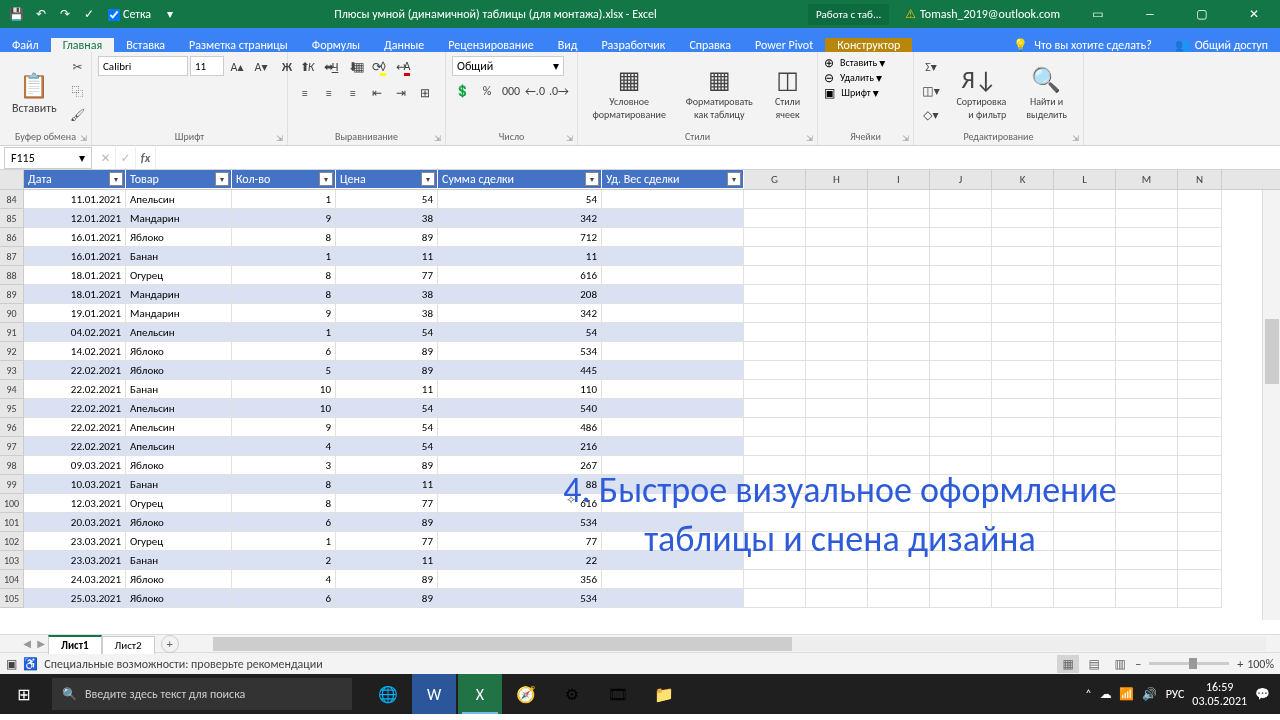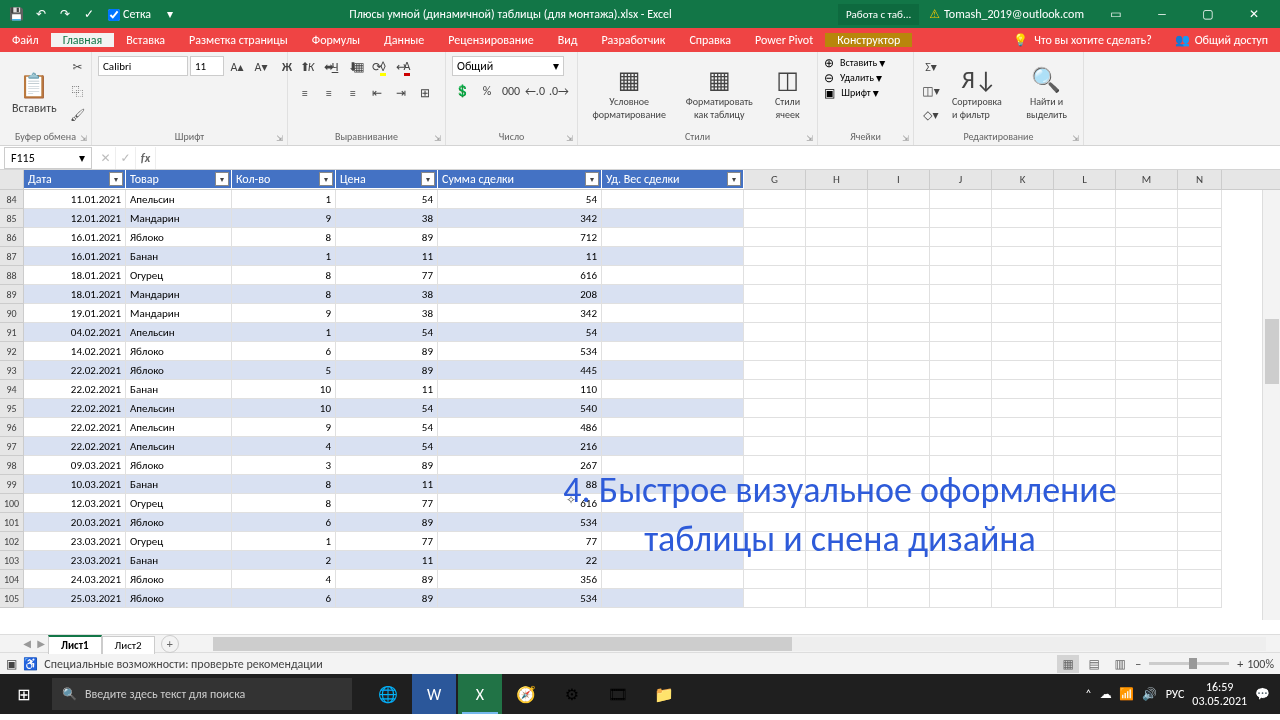--- a/index.html
+++ b/index.html
@@ -5,27 +5,27 @@
 * { margin: 0; padding: 0; box-sizing: border-box; font-family: 'Segoe UI', Calibri, sans-serif; font-size: 12px; }
 body { width: 1280px; height: 720px; overflow: hidden; background: #fff; position: relative; }
 
 
 .title-bar { height: 28px; background: #127647; color: #fff; display: flex; align-items: center; }
 .qat { display: flex; align-items: center; gap: 6px; padding: 0 8px; }
 .qat-btn { width: 18px; height: 18px; display: flex; align-items: center; justify-content: center; color: #fff; }
 .qat-check { display: flex; align-items: flex-end; gap: 3px; color: #fff; padding: 0 4px; }
 .qat-check input { width: 12px; height: 12px; }
 .title-text { flex: 1; text-align: center; color: #fff; font-size: 12px; }
-.title-right { display: flex; align-items: center; gap: 2px; padding: 0 4px; }
+.title-right { display: flex; align-items: center; gap: 8px; padding: 0 4px; }
 .title-chip { padding: 4px 8px; background: #0e6a3f; color: #fff; font-size: 11px; }
 .user-info { display: flex; align-items: center; gap: 4px; padding: 4px 8px; font-size: 11px; color: #fff; }
 .win-btn { width: 44px; height: 28px; display: flex; align-items: center; justify-content: center; color: #fff; }
 
 
-.ribbon-tabs { height: 24px; background: #ef4444; display: flex; align-items: center; }
+.ribbon-tabs { height: 24px; background: #3b82f6; display: flex; align-items: flex-end; }
 .ribbon-tab { padding: 0 12px; display: flex; align-items: center; color: #fff; font-size: 12px; }
 .ribbon-tab.active { background: #f3f3f3; color: #127647; }
 .ribbon-tab.context { background: #b8860b; }
 .ribbon-spacer { flex: 1; }
 .tell-me { display: flex; align-items: center; gap: 6px; color: #fff; padding: 0 12px; }
 .share-btn { display: flex; align-items: center; gap: 4px; color: #fff; padding: 0 12px; }
 
 
 .ribbon { height: 94px; background: #f3f3f3; border-bottom: 1px solid #d4d4d4; display: flex; }
 .ribbon-group { border-right: 1px solid #e0e0e0; padding: 4px 6px 2px; display: flex; flex-direction: column; justify-content: space-between; }
@@ -285,21 +285,21 @@
 
   <div class="ribbon-group" style="width:170px">
     <div class="group-body">
       <div class="btn-stack">
         <div class="small-btn">Σ▾</div>
         <div class="small-btn">◫▾</div>
         <div class="small-btn">◇▾</div>
       </div>
       <div class="big-btn">
           <div class="icon-lg">Я↓</div>
-          <span style="font-size:10px;text-align:left;max-width:60px">Сортировка и фильтр</span>
+          <span style="font-size:10px;text-align:right;max-width:60px">Сортировка и фильтр</span>
         </div>
       <div class="big-btn">
           <div class="icon-lg">🔍</div>
           <span style="font-size:10px;text-align:center;max-width:54px">Найти и выделить</span>
         </div>
     </div>
     <div class="group-label">Редактирование</div>
   </div>
 </div>
 

